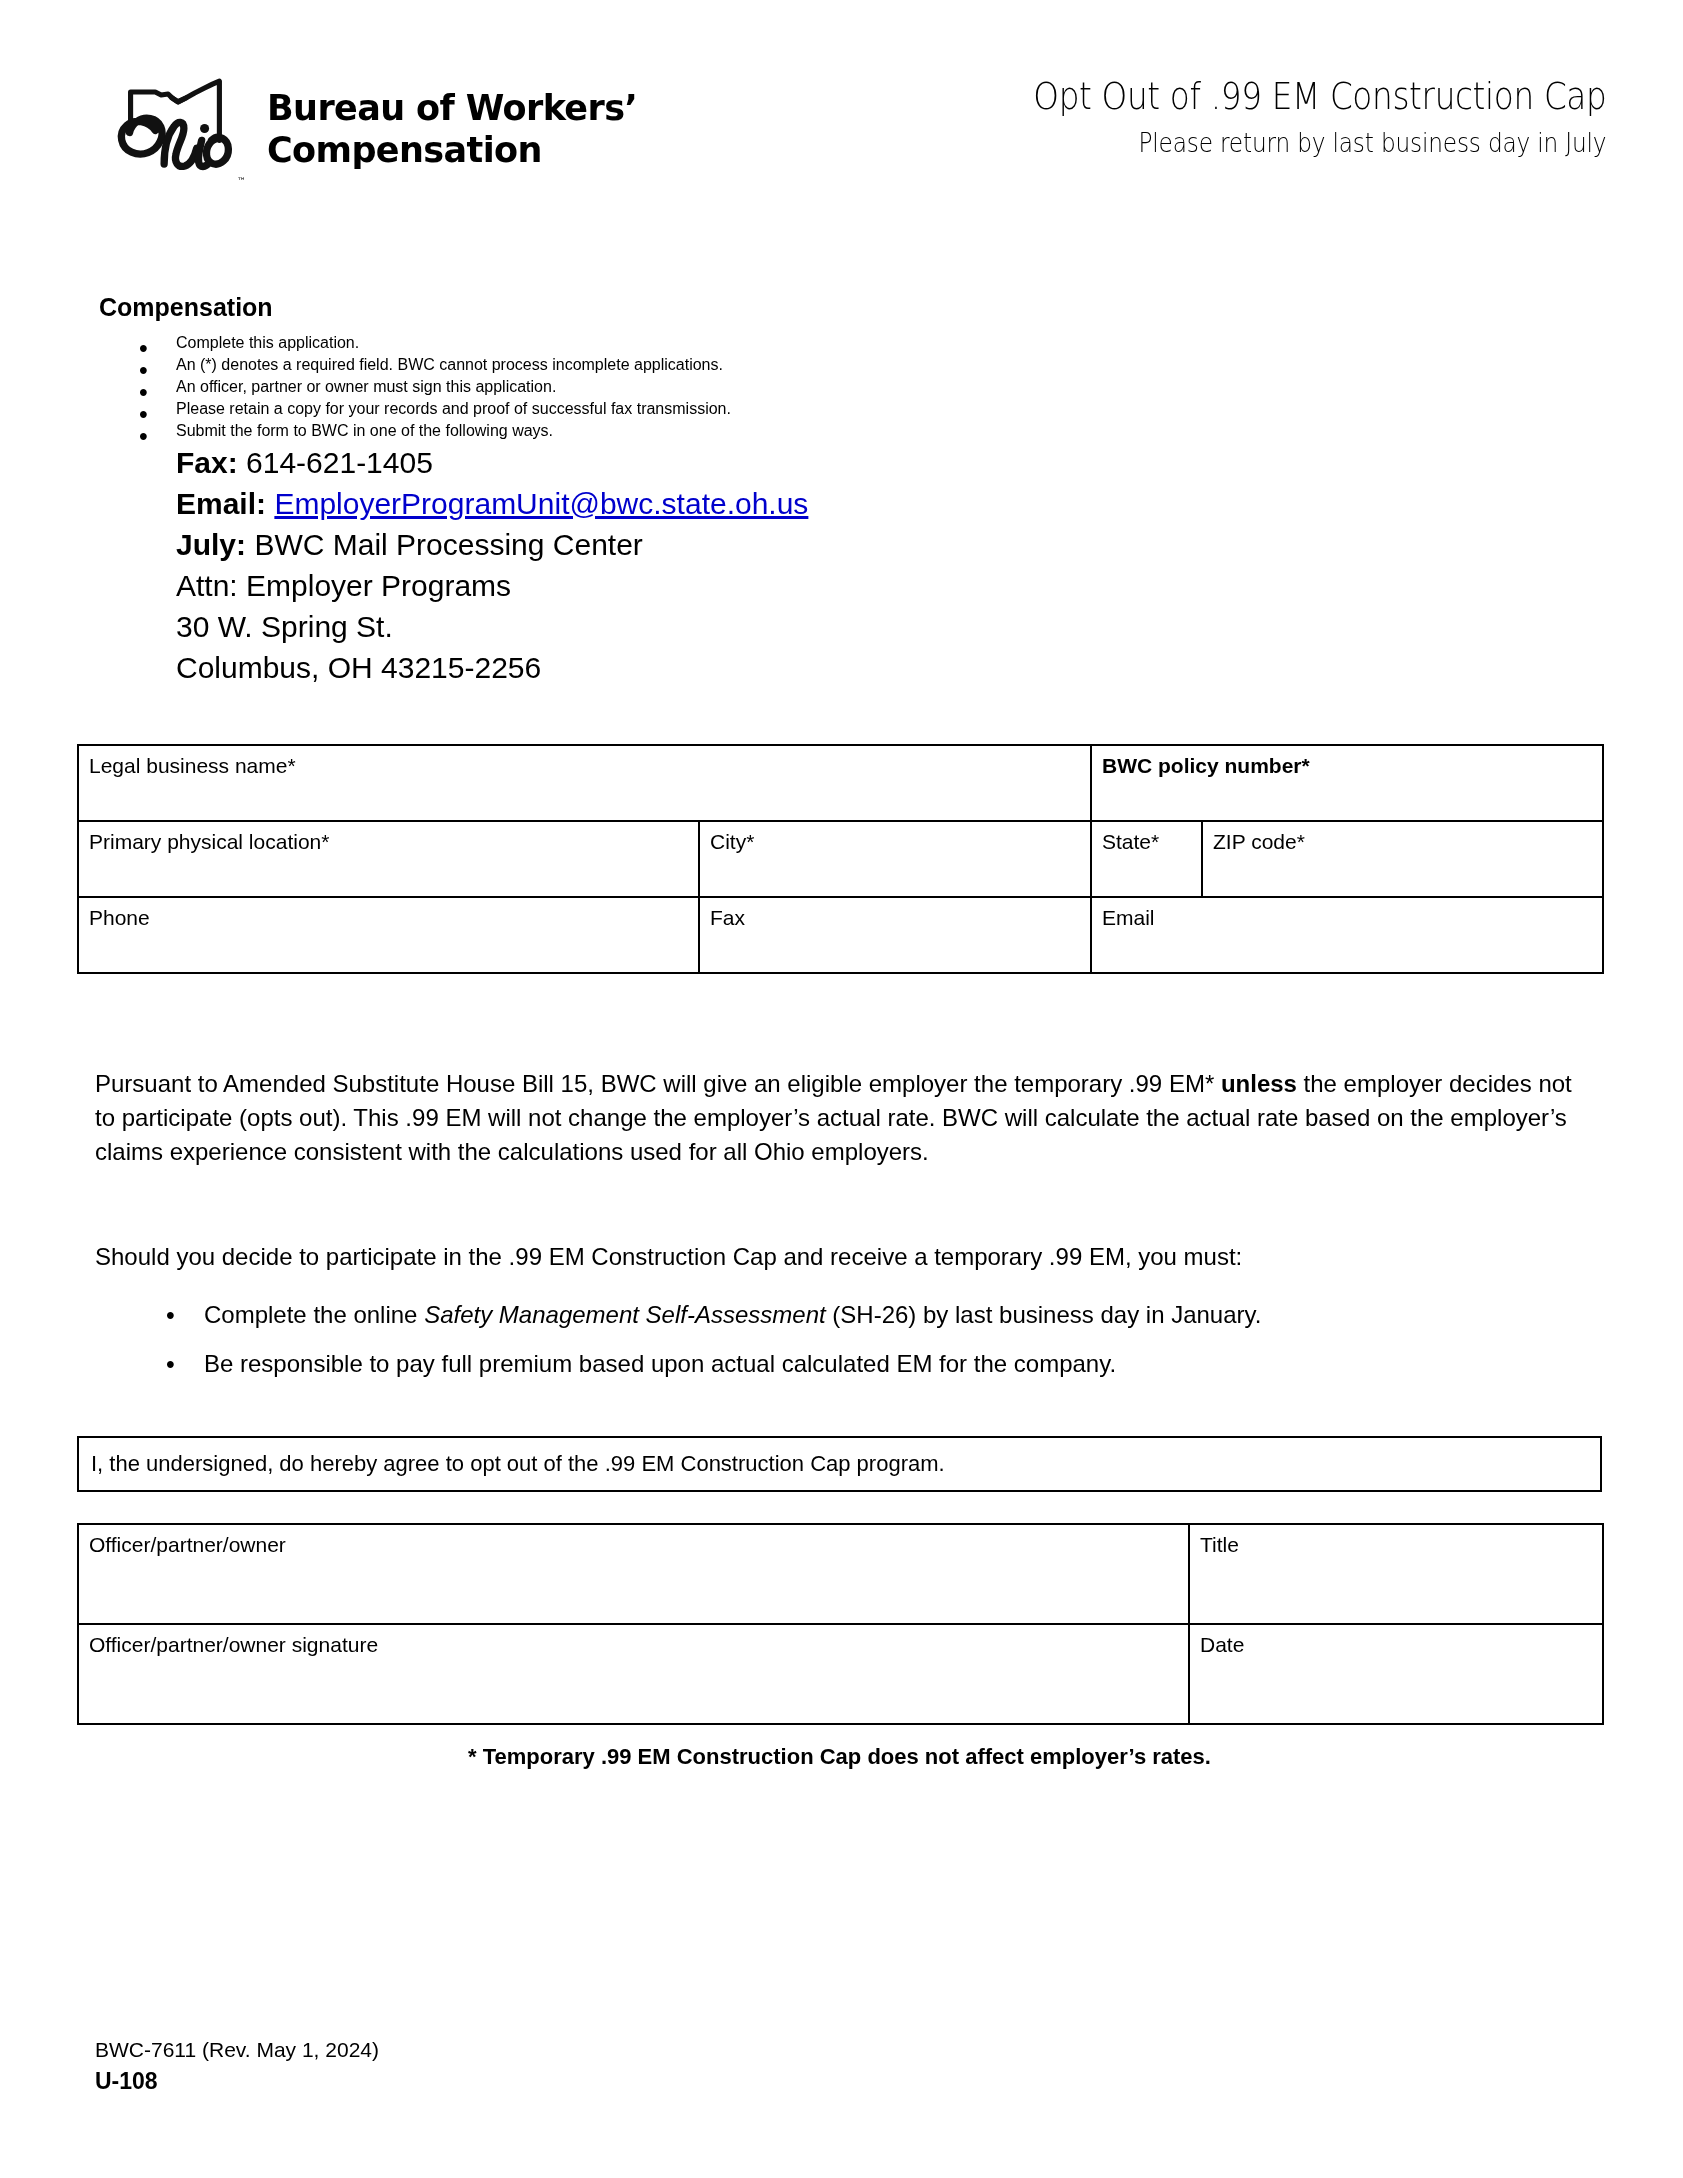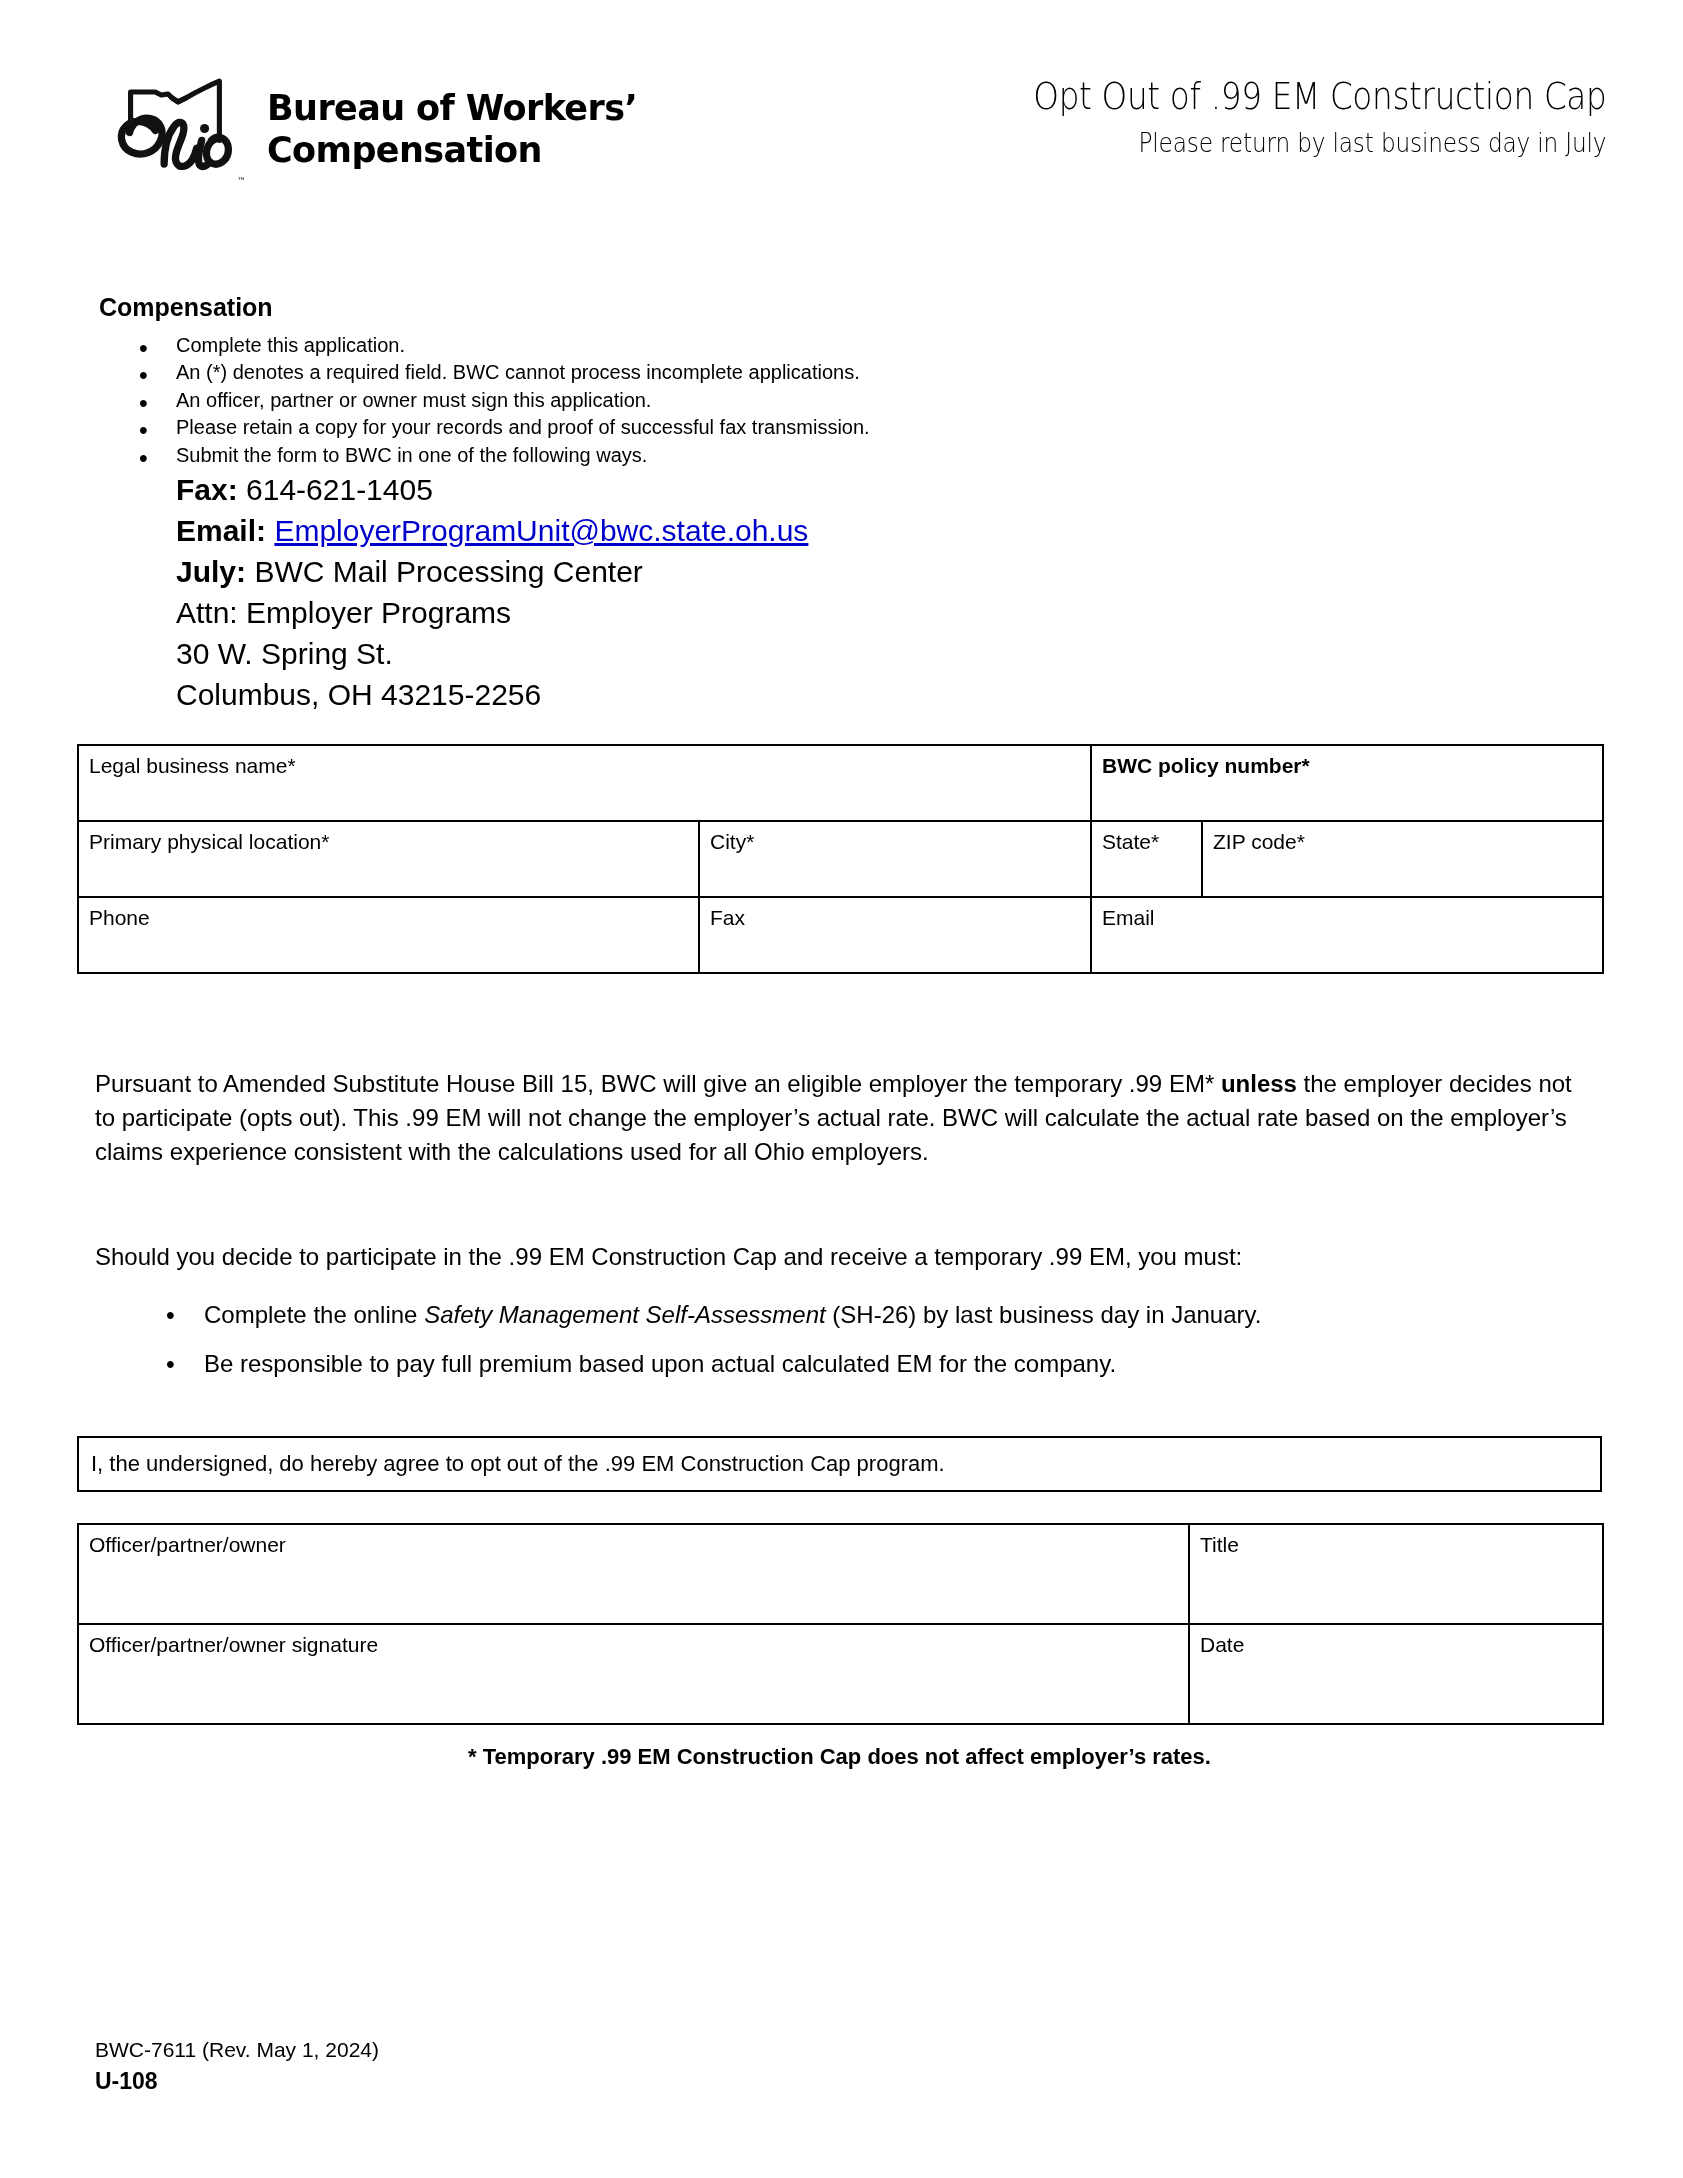--- a/index.html
+++ b/index.html
@@ -98,21 +98,21 @@
     line-height: 1.2;
   }
   ul.bullets {
     margin: 0;
     padding: 0;
     list-style: none;
   }
   ul.bullets > li {
     position: relative;
     padding-left: 77px;
-    font-size: 20px;
+    font-size: 16px;
     line-height: 1.37;
     margin: 0;
   }
   ul.bullets > li::before {
     content: "\2022";
     position: absolute;
     left: 40px;
     top: -1px;
     font-size: 25px;
   }

